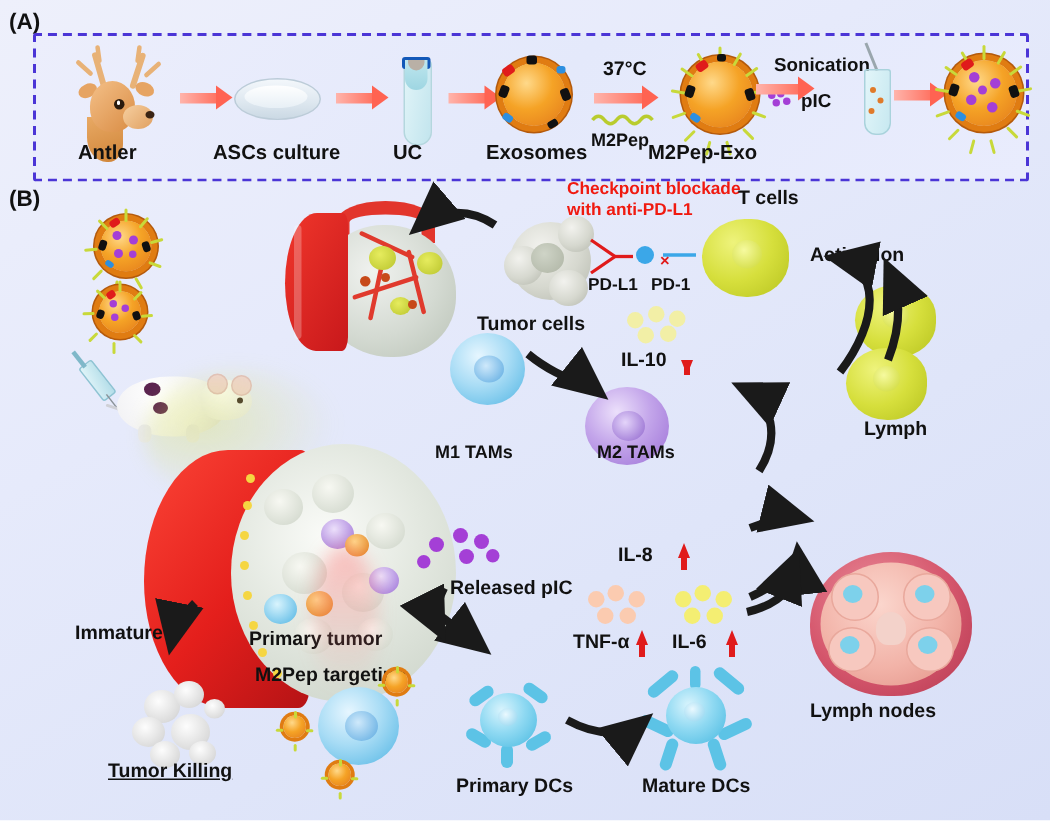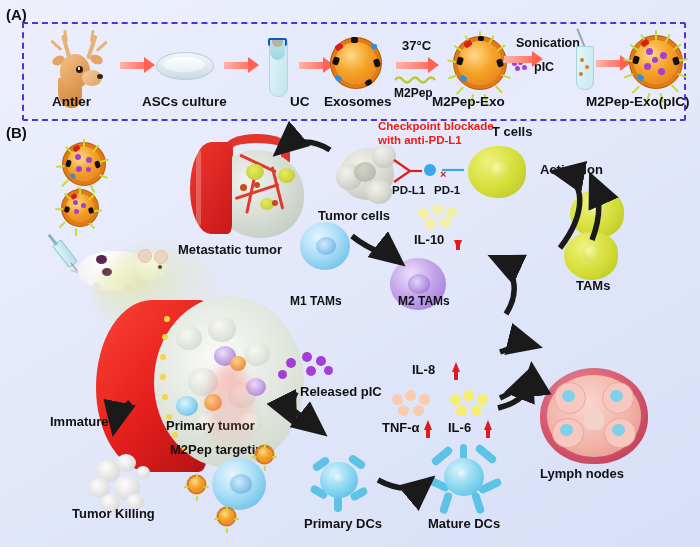--- a/index.html
+++ b/index.html
@@ -205,21 +205,21 @@
     <div class="a-cap" style="left:118px;top:70px;">ASCs culture</div>
 
     <div class="arw" style="left:200px;top:38px;width:26px;"></div>
 
     <div>
       <div class="tube" style="left:245px;top:16px;"></div>
       <div class="tube-cap" style="left:244px;top:14px;"></div>
       <div class="tube-liq" style="left:246px;top:16px;"></div>
       <div class="tube-pel" style="left:248px;top:16px;"></div>
     </div>
-    <div class="a-cap" style="left:238px;top:70px;margin-left:28px;">UC</div>
+    <div class="a-cap" style="left:238px;top:70px;">UC</div>
 
     <div class="arw" style="left:275px;top:38px;width:26px;"></div>
 
     <div style="position:absolute;left:305px;top:14px;width:56px;height:52px;">
       <div class="exo" style="left:6px;top:4px;width:42px;height:42px;"></div>
       <div class="prot" style="left:22px;top:-1px;width:7px;height:6px;background:#111;"></div>
       <div class="prot" style="left:6px;top:6px;width:8px;height:6px;background:#e01b1b;transform:rotate(-35deg);"></div>
       <div class="prot" style="left:3px;top:20px;width:8px;height:6px;background:#111;transform:rotate(-70deg);"></div>
       <div class="prot" style="left:44px;top:22px;width:8px;height:6px;background:#111;transform:rotate(70deg);"></div>
       <div class="prot" style="left:6px;top:38px;width:7px;height:5px;background:#2d8fe0;transform:rotate(35deg);"></div>
@@ -297,21 +297,20 @@
       <div class="prot" style="left:17px;top:10px;width:8px;height:6px;background:#e01b1b;transform:rotate(-35deg);"></div>
       <div class="prot" style="left:8px;top:27px;width:8px;height:6px;background:#111;transform:rotate(-72deg);"></div>
       <div class="prot" style="left:48px;top:28px;width:8px;height:6px;background:#111;transform:rotate(72deg);"></div>
       <div class="prot" style="left:13px;top:45px;width:7px;height:5px;background:#2d8fe0;transform:rotate(35deg);"></div>
       <div class="pic-dot" style="left:22px;top:18px;width:7px;height:7px;"></div>
       <div class="pic-dot" style="left:36px;top:22px;width:7px;height:7px;"></div>
       <div class="pic-dot" style="left:20px;top:33px;width:7px;height:7px;"></div>
       <div class="pic-dot" style="left:34px;top:38px;width:7px;height:7px;"></div>
       <div class="pic-dot" style="left:28px;top:27px;width:6px;height:6px;"></div>
     </div>
-    <div class="a-cap" style="left:562px;top:70px;">M2Pep-Exo(pIC)</div>
   </div>
 
   <div class="panel-tag" style="left:6px;top:124px;">(B)</div>
 
   <div id="panelB">
 
     <div style="position:absolute;left:58px;top:20px;width:54px;height:54px;">
       <div class="exo" style="left:9px;top:9px;width:34px;height:34px;"></div>
       <div class="spike" style="left:25px;top:1px;width:2.2px;height:9px;"></div>
       <div class="spike" style="left:34px;top:5px;width:2.2px;height:9px;transform:rotate(40deg);"></div>
@@ -380,21 +379,20 @@
       <div class="tm-vein" style="left:44px;top:52px;width:46px;height:3px;transform:rotate(-18deg);"></div>
       <div class="tm-vein" style="left:60px;top:30px;width:3px;height:46px;transform:rotate(12deg);"></div>
       <div class="tm-vein" style="left:86px;top:28px;width:3px;height:44px;transform:rotate(-14deg);"></div>
       <div class="tm-cellgrn" style="left:56px;top:26px;width:18px;height:16px;"></div>
       <div class="tm-cellgrn" style="left:88px;top:30px;width:17px;height:15px;"></div>
       <div class="tm-cellgrn" style="left:70px;top:60px;width:14px;height:12px;"></div>
       <div class="pic-dot" style="left:50px;top:46px;width:7px;height:7px;background:#c74a1a;"></div>
       <div class="pic-dot" style="left:82px;top:62px;width:6px;height:6px;background:#c74a1a;"></div>
       <div class="pic-dot" style="left:64px;top:44px;width:6px;height:6px;background:#c74a1a;"></div>
     </div>
-    <div class="cap-b" style="left:178px;top:124px;">Metastatic tumor</div>
 
     <div style="position:absolute;left:336px;top:26px;width:64px;height:60px;">
       <div class="tumcell-gray" style="left:4px;top:4px;width:54px;height:52px;"></div>
       <div class="tumcell-gray" style="left:0px;top:20px;width:26px;height:26px;"></div>
       <div class="tumcell-gray" style="left:36px;top:0px;width:24px;height:24px;"></div>
       <div class="tumcell-gray" style="left:30px;top:36px;width:26px;height:24px;"></div>
       <div style="position:absolute;left:18px;top:18px;width:22px;height:20px;border-radius:50%;
                   background:radial-gradient(circle at 40% 36%,#cfd4c7,#aeb4a4);"></div>
     </div>
     <div class="cap-b" style="left:318px;top:90px;">Tumor cells</div>
@@ -421,21 +419,21 @@
     <div class="cap-b" style="left:540px;top:44px;">Activation</div>
 
     <div style="position:absolute;left:568px;top:70px;width:58px;height:52px;">
       <div class="ycell" style="left:2px;top:2px;width:54px;height:48px;"></div>
       <div class="ycell-n" style="left:20px;top:14px;width:18px;height:17px;"></div>
     </div>
     <div style="position:absolute;left:562px;top:112px;width:58px;height:52px;">
       <div class="ycell" style="left:2px;top:2px;width:54px;height:48px;"></div>
       <div class="ycell-n" style="left:20px;top:14px;width:18px;height:17px;"></div>
     </div>
-    <div class="cap-b" style="left:576px;top:160px;">TAMs</div>
+    <div class="cap-b" style="left:576px;top:160px;">Lymph</div>
 
     <div style="position:absolute;left:418px;top:86px;width:44px;height:26px;">
       <div class="cyto" style="left:0px;top:4px;width:11px;height:11px;background:#f2efa6;"></div>
       <div class="cyto" style="left:14px;top:0px;width:11px;height:11px;background:#f2efa6;"></div>
       <div class="cyto" style="left:28px;top:3px;width:11px;height:11px;background:#f2efa6;"></div>
       <div class="cyto" style="left:7px;top:14px;width:11px;height:11px;background:#f2efa6;"></div>
       <div class="cyto" style="left:22px;top:13px;width:11px;height:11px;background:#f2efa6;"></div>
     </div>
     <div class="cap-b" style="left:414px;top:114px;">IL-10</div>
     <div class="updn dn" style="left:454px;top:122px;"></div>
@@ -532,21 +530,21 @@
     <div class="cap-b" style="left:50px;top:296px;">Immature</div>
     <div class="apop" style="left:88px;top:336px;width:66px;height:60px;">
       <div class="apop-b" style="left:8px;top:6px;width:24px;height:22px;"></div>
       <div class="apop-b" style="left:28px;top:0px;width:20px;height:18px;"></div>
       <div class="apop-b" style="left:0px;top:24px;width:22px;height:20px;"></div>
       <div class="apop-b" style="left:26px;top:22px;width:26px;height:24px;"></div>
       <div class="apop-b" style="left:12px;top:40px;width:20px;height:18px;"></div>
       <div class="apop-b" style="left:38px;top:40px;width:18px;height:16px;"></div>
       <div class="apop-b" style="left:48px;top:12px;width:14px;height:13px;"></div>
     </div>
-    <div class="cap-b" style="left:72px;top:388px;">Tumor Killing</div>
+    <div class="cap-b" style="left:72px;top:388px;text-decoration:underline;">Tumor Killing</div>
 
     <div class="cap-b" style="left:170px;top:324px;">M2Pep targeting</div>
     <div class="macro" style="left:212px;top:340px;width:54px;height:52px;">
       <div class="macro-n" style="position:absolute;left:18px;top:16px;width:22px;height:20px;"></div>
     </div>
     <div style="position:absolute;left:254px;top:326px;width:22px;height:22px;">
       <div class="exo" style="left:3px;top:3px;width:15px;height:15px;box-shadow:0 0 0 2.5px #e07c12;"></div>
       <div class="spike" style="left:10px;top:0px;width:1.8px;height:5px;"></div>
       <div class="spike" style="left:17px;top:8px;width:1.8px;height:5px;transform:rotate(90deg);"></div>
       <div class="spike" style="left:10px;top:17px;width:1.8px;height:5px;transform:rotate(180deg);"></div>

